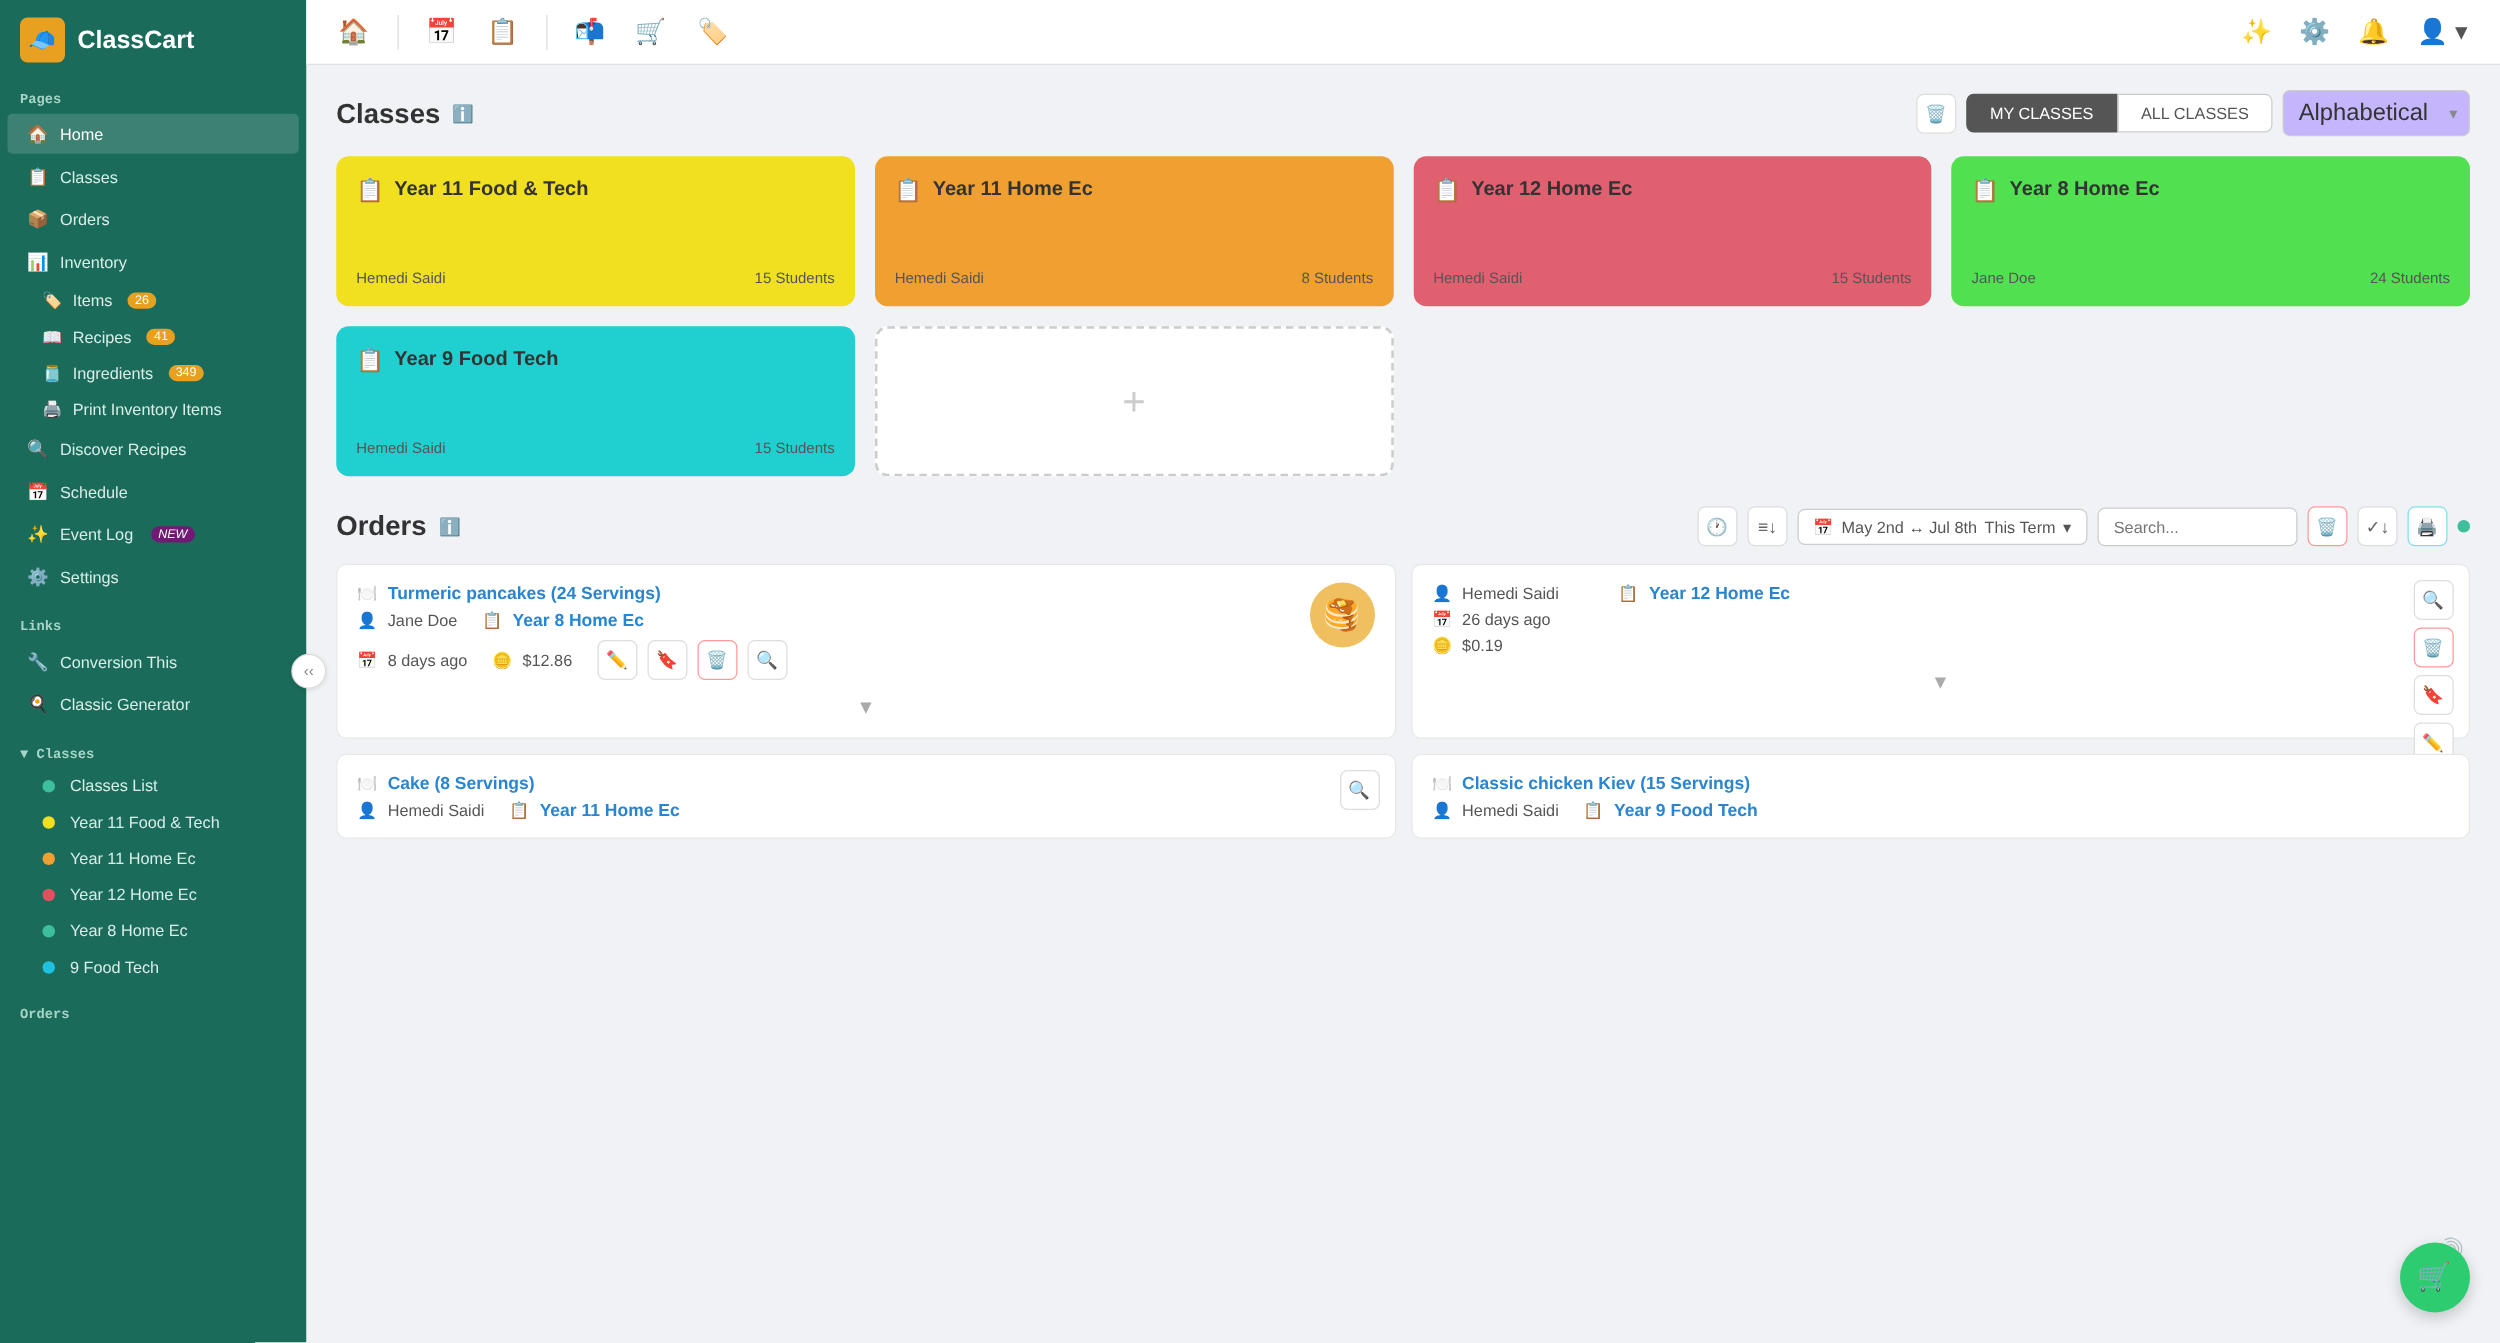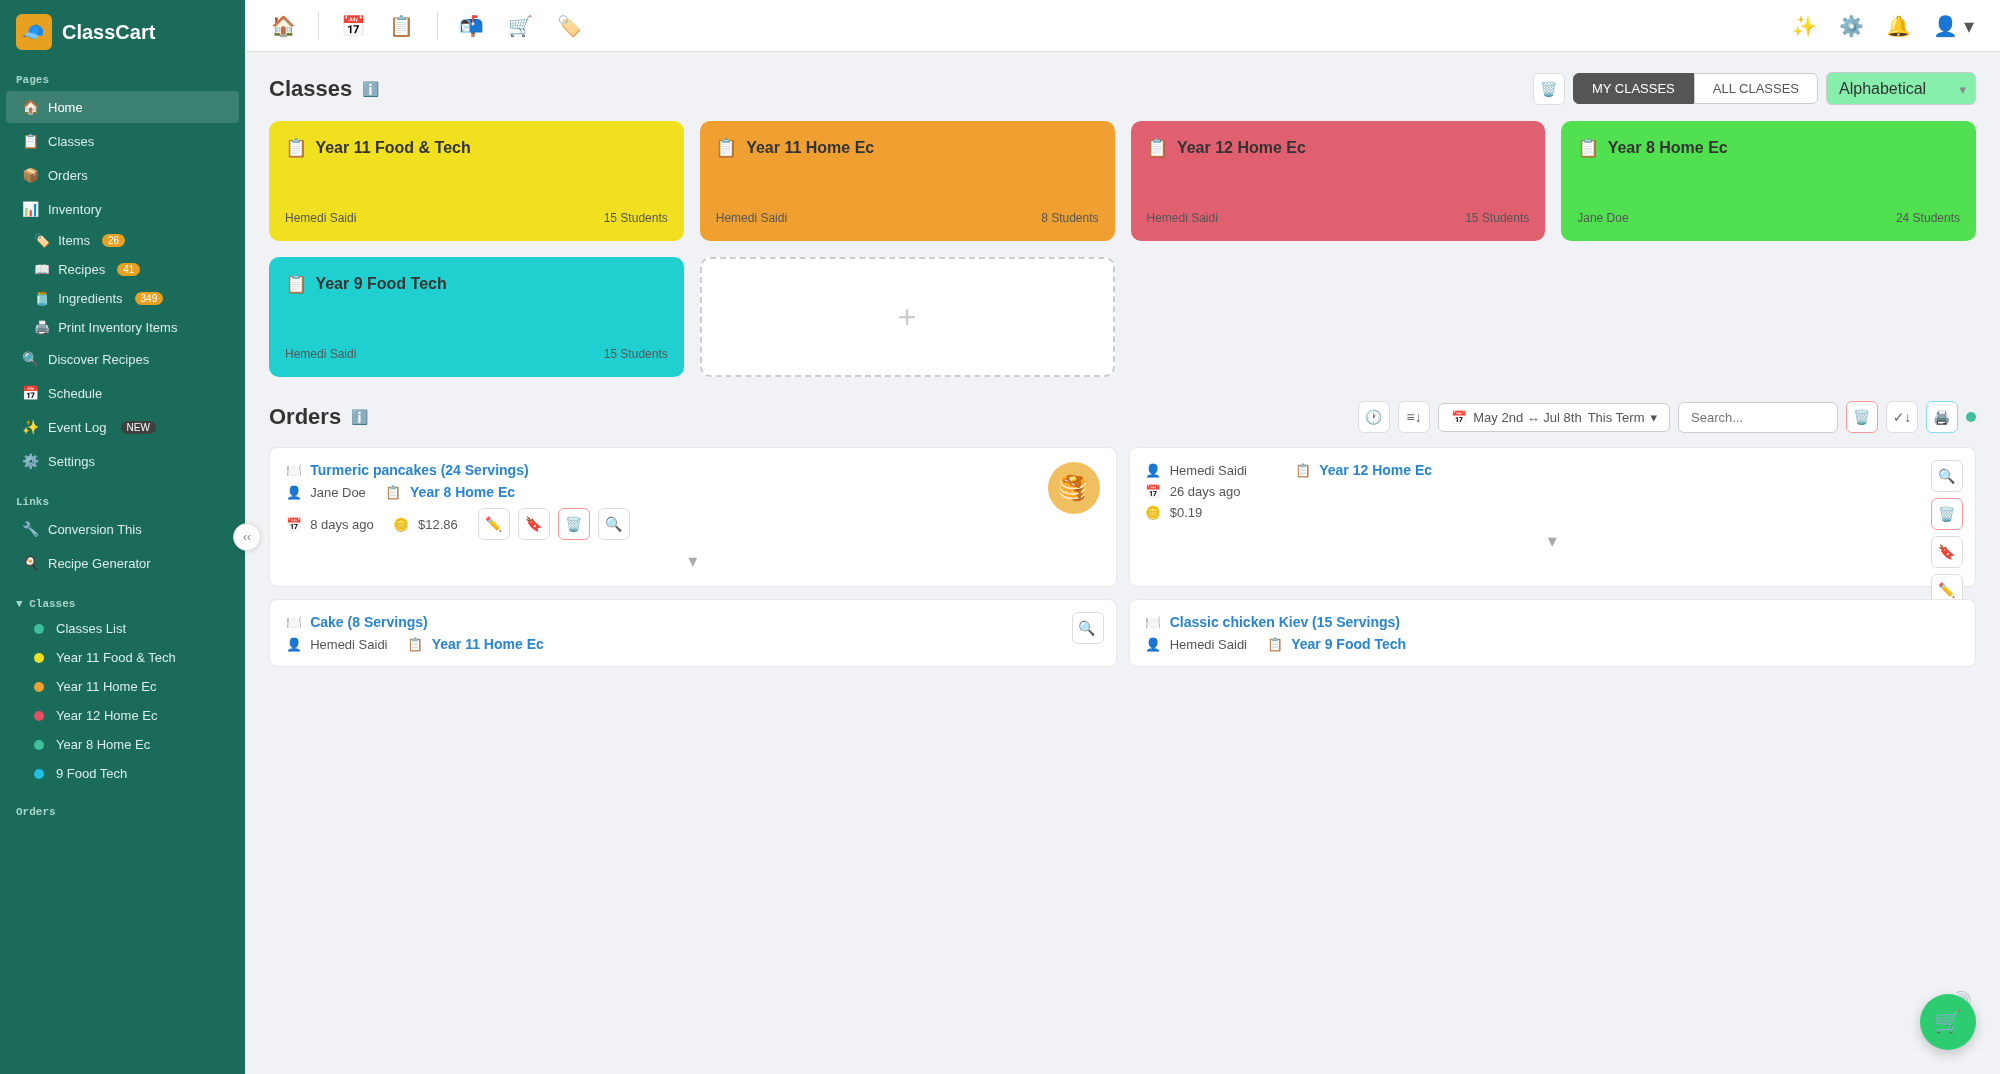--- a/index.html
+++ b/index.html
@@ -17,21 +17,21 @@
     }
     .sidebar-section-label {
       font-size: 11px; color: #a8d5c8; padding: 10px 16px 4px; text-transform: none; font-weight: 600; font-family: Liberation Mono, monospace;
     }
     .sidebar-item {
       display: flex; align-items: center; gap: 10px; padding: 8px 16px; cursor: pointer; color: #d9ede9; font-size: 13px; border-radius: 4px; margin: 1px 6px;
     }
     .sidebar-item:hover, .sidebar-item.active { background: rgba(255,255,255,0.15); color: #fff; }
     .sidebar-item .icon { width: 16px; text-align: center; font-size: 14px; }
     .sidebar-badge { background: #e8a020; color: #fff; border-radius: 10px; padding: 1px 6px; font-size: 10px; margin-left: 4px; }
-    .sidebar-badge-new { background: #404040; color: #fff; border-radius: 10px; padding: 1px 6px; font-size: 10px; margin-left: 4px; }
+    .sidebar-badge-new { background: #701a75; color: #fff; border-radius: 10px; padding: 1px 6px; font-size: 10px; margin-left: 4px; font-style: italic; }
     .sidebar-dot { width: 10px; height: 10px; border-radius: 50%; margin-right: 4px; flex-shrink: 0; }
     .sidebar-sub-item { display: flex; align-items: center; gap: 8px; padding: 6px 16px 6px 28px; cursor: pointer; color: #d9ede9; font-size: 13px; border-radius: 4px; margin: 1px 6px; }
 
     
     #main { flex: 1; display: flex; flex-direction: column; overflow: hidden; }
 
     
     #topnav {
       background: #fff; display: flex; align-items: center; padding: 0 20px; height: 52px; border-bottom: 1px solid #e0e0e0; gap: 12px;
     }
@@ -50,21 +50,21 @@
     .section-header-right { margin-left: auto; display: flex; align-items: center; gap: 8px; }
 
     .tab-btn {
       padding: 7px 18px; border: 1px solid #ccc; background: #fff; cursor: pointer; font-size: 13px; color: #555;
     }
     .tab-btn.active { background: #555; color: #fff; border-color: #555; }
     .tab-btn:first-child { border-radius: 6px 0 0 6px; }
     .tab-btn:last-child { border-radius: 0 6px 6px 0; }
 
     .sort-select {
-      border: 1px solid #ccc; border-radius: 6px; padding: 7px 30px 7px 12px; font-size: 16px; background: #86efac; color: #333; cursor: pointer; appearance: none; min-width: 150px;
+      border: 1px solid #ccc; border-radius: 6px; padding: 7px 30px 7px 12px; font-size: 19px; background: #c4b5fd; color: #333; cursor: pointer; appearance: none; min-width: 150px;
     }
     .select-wrapper { position: relative; }
     .select-wrapper::after { content: '▾'; position: absolute; right: 10px; top: 50%; transform: translateY(-50%); pointer-events: none; color: #888; }
 
     
     .classes-grid { display: grid; grid-template-columns: repeat(4, 1fr); gap: 16px; }
     .class-card {
       border-radius: 10px; padding: 16px; cursor: pointer; min-height: 120px; display: flex; flex-direction: column; justify-content: space-between; position: relative;
     }
     .class-card-header { display: flex; align-items: center; gap: 8px; font-size: 16px; font-weight: 600; color: #333; }
@@ -169,21 +169,21 @@
     <span>Settings</span>
   </div>
 
   <div class="sidebar-section-label" style="margin-top:8px">Links</div>
   <div class="sidebar-item">
     <span class="icon">🔧</span>
     <span>Conversion This</span>
   </div>
   <div class="sidebar-item">
     <span class="icon">🍳</span>
-    <span>Recipe Generator</span>
+    <span>Classic Generator</span>
   </div>
 
   <div class="sidebar-section-label" style="margin-top:8px">▼ Classes</div>
   <div class="sidebar-sub-item">
     <div class="sidebar-dot" style="background:#3dbf9b"></div>
     <span>Classes List</span>
   </div>
   <div class="sidebar-sub-item">
     <div class="sidebar-dot" style="background:#f0e020"></div>
     <span>Year 11 Food &amp; Tech</span>

